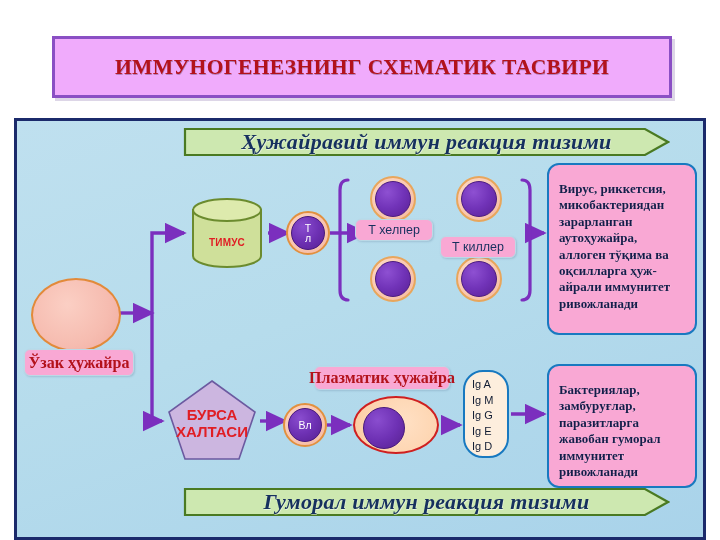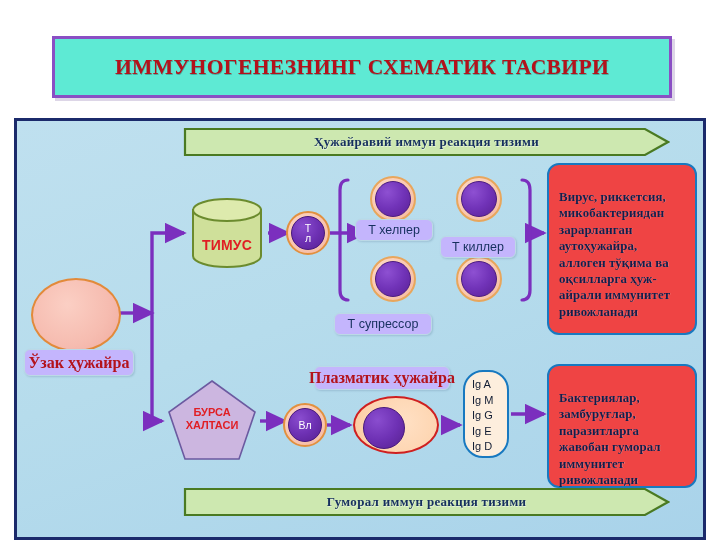--- a/index.html
+++ b/index.html
@@ -8,21 +8,21 @@
     background:#ffffff;
     font-family:"Liberation Sans", sans-serif;
     overflow:hidden;
     position:relative;
   }
   #stage{position:absolute;left:0;top:0;width:720px;height:540px;}
 
   
   #title-box{
     position:absolute;left:52px;top:36px;width:620px;height:62px;
-    background:#5eead4;
+    background:#f0abfc;
     border:3px solid #8a4fc4;
     box-sizing:border-box;
     display:flex;align-items:center;justify-content:center;
     box-shadow:3px 3px 0 rgba(120,90,160,.25);
   }
   #title-text{
     font-family:"Liberation Serif", serif;
     font-weight:bold;font-size:21.5px;letter-spacing:.4px;
     color:#b3121b;
     text-shadow:0.5px 0.5px 0 rgba(0,0,0,.25);
@@ -37,31 +37,32 @@
     box-sizing:border-box;
   }
 
   
   .banner{position:absolute;height:30px;}
   .banner svg{display:block;}
   .banner .blabel{
     position:absolute;left:0;top:0;width:100%;height:100%;
     display:flex;align-items:center;justify-content:center;
     font-family:"Liberation Serif", serif;
-    font-weight:bold;font-size:13px;color:#16305e;
+    font-weight:bold;font-size:22px;color:#16305e;
     letter-spacing:.3px;white-space:nowrap;
     text-shadow:0.5px 0.5px 0 rgba(255,255,255,.5);
+    font-style:italic;
   }
   #banner-top{left:183px;top:127px;width:487px;}
   #banner-bottom{left:183px;top:487px;width:487px;}
 
   
   .chip{
     position:absolute;
-    background:#c4b5fd;
+    background:#f9a8d4;
     border:1px solid #bcd9e6;
     border-radius:6px;
     box-sizing:border-box;
     display:flex;align-items:center;justify-content:center;
     box-shadow:1px 1px 2px rgba(40,70,110,.18);
   }
   .chip span{
     font-family:"Liberation Sans", sans-serif;
     font-size:12.5px;color:#16305e;white-space:nowrap;
   }
@@ -114,31 +115,31 @@
     background:radial-gradient(circle at 34% 30%,#8e50d2 0%,#7133b8 50%,#5a2095 100%);
     border:1px solid #4a1a80;
   }
 
   
   #thymus{position:absolute;left:188px;top:197px;width:78px;height:72px;}
   #thymus .label{
     position:absolute;left:0;top:40px;width:100%;
     text-align:center;
     font-family:"Liberation Sans", sans-serif;
-    font-weight:bold;font-size:14px;color:#e01e24;
+    font-weight:bold;font-size:10px;color:#e01e24;
     letter-spacing:.2px;
   }
 
   
   #bursa{position:absolute;left:166px;top:378px;width:92px;height:84px;}
   #bursa .label{
     position:absolute;left:0;top:28px;width:100%;
     text-align:center;line-height:1.15;
     font-family:"Liberation Sans", sans-serif;
-    font-weight:bold;font-size:11px;color:#e01e24;
+    font-weight:bold;font-size:15px;color:#e01e24;
   }
 
   
   #plasma-cell{
     position:absolute;left:353px;top:396px;width:86px;height:58px;
     border-radius:50%;
     background:radial-gradient(circle at 60% 45%,#ffe0c4 0%,#fdd3ad 70%,#fac79c 100%);
     border:2px solid #cf2020;
     box-sizing:border-box;
   }
@@ -158,25 +159,25 @@
     padding:5px 0 0 7px;
   }
   #ig-box div{
     font-family:"Liberation Sans", sans-serif;
     font-size:11px;color:#111c33;line-height:15.5px;
   }
 
   
   .infobox{
     position:absolute;
-    background:#ef4444;
+    background:#f9a8d4;
     border:2px solid #1879c0;
     border-radius:12px;
     box-sizing:border-box;
-    padding:24px 8px 6px 10px;
+    padding:16px 8px 6px 10px;
   }
   .infobox p{
     margin:0;
     font-family:"Liberation Serif", serif;
     font-weight:bold;font-size:13px;line-height:16.4px;
     color:#151d4a;
     text-shadow:0.4px 0.4px 0 rgba(255,255,255,.35);
   }
   #info-cellular{left:547px;top:163px;width:150px;height:172px;}
   #info-humoral{left:547px;top:344px;width:150px;height:124px;margin-top:20px;}
@@ -277,23 +278,20 @@
   </div>
   <div class="tcell" style="left:456px;top:256px;">
     <div class="nuc3"></div>
   </div>
 
   <div class="chip" style="left:355px;top:219px;width:78px;height:22px;">
     <span>Т хелпер</span>
   </div>
   <div class="chip" style="left:440px;top:236px;width:76px;height:22px;">
     <span>Т киллер</span>
-  </div>
-  <div class="chip" style="left:334px;top:313px;width:98px;height:22px;">
-    <span>Т супрессор</span>
   </div>
 
   <div id="bursa">
     <svg width="92" height="84" viewBox="0 0 92 84">
       <polygon points="46,3 89,34 73,81 19,81 3,34" fill="#ccb6e0" stroke="#6b5aa0" stroke-width="1.6"></polygon>
     </svg>
     <div class="label">
       <span>БУРСА</span><br>
       <span>ХАЛТАСИ</span>
     </div>

